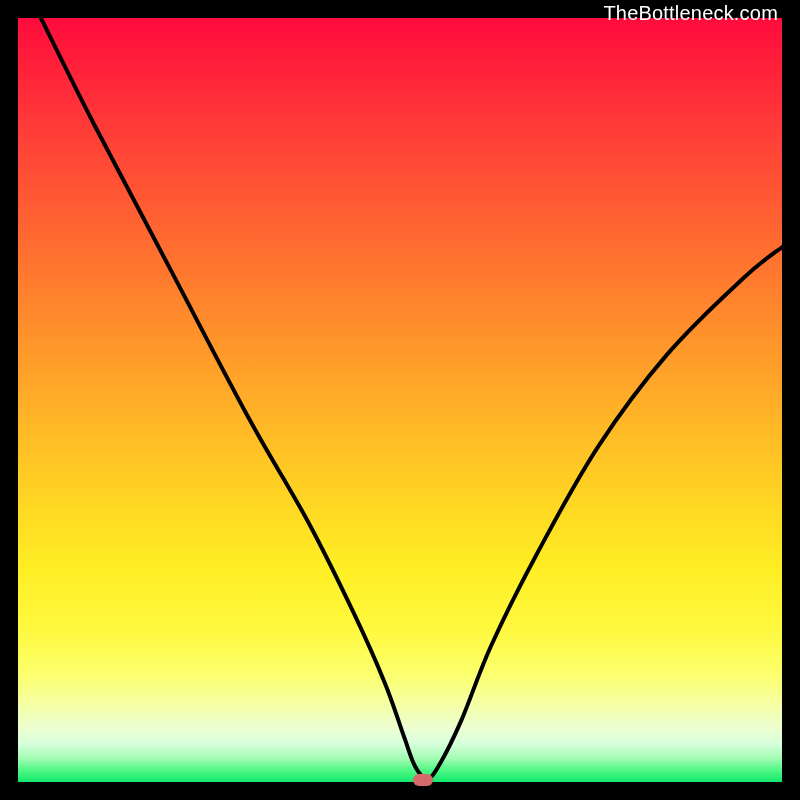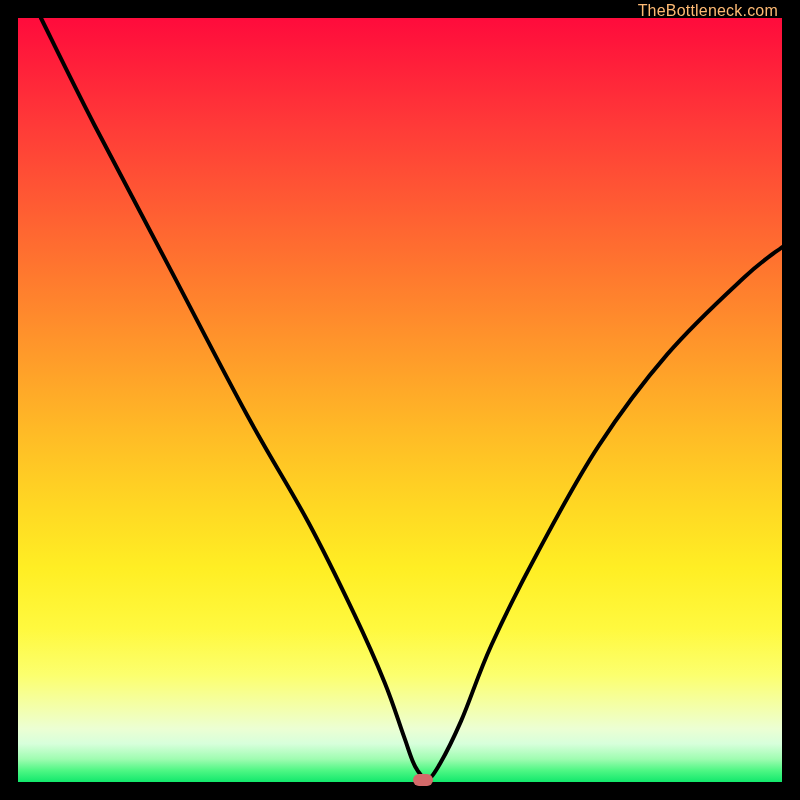--- a/index.html
+++ b/index.html
@@ -41,22 +41,22 @@
       #d7ffdb 95%,
       #9ffcb1 97%,
       #4ef784 98.5%,
       #12e86c 100%
     );
   }
   .attribution {
     position: absolute;
     top: 2px;
     right: 22px;
-    color: #fdba74;
-    font-size: 16px;
+    color: #ffffff;
+    font-size: 20px;
     font-weight: 500;
     letter-spacing: 0.2px;
     user-select: none;
     text-align: center;
   }
   svg.curve {
     position: absolute;
     left: 0;
     top: 0;
     width: 764px;

